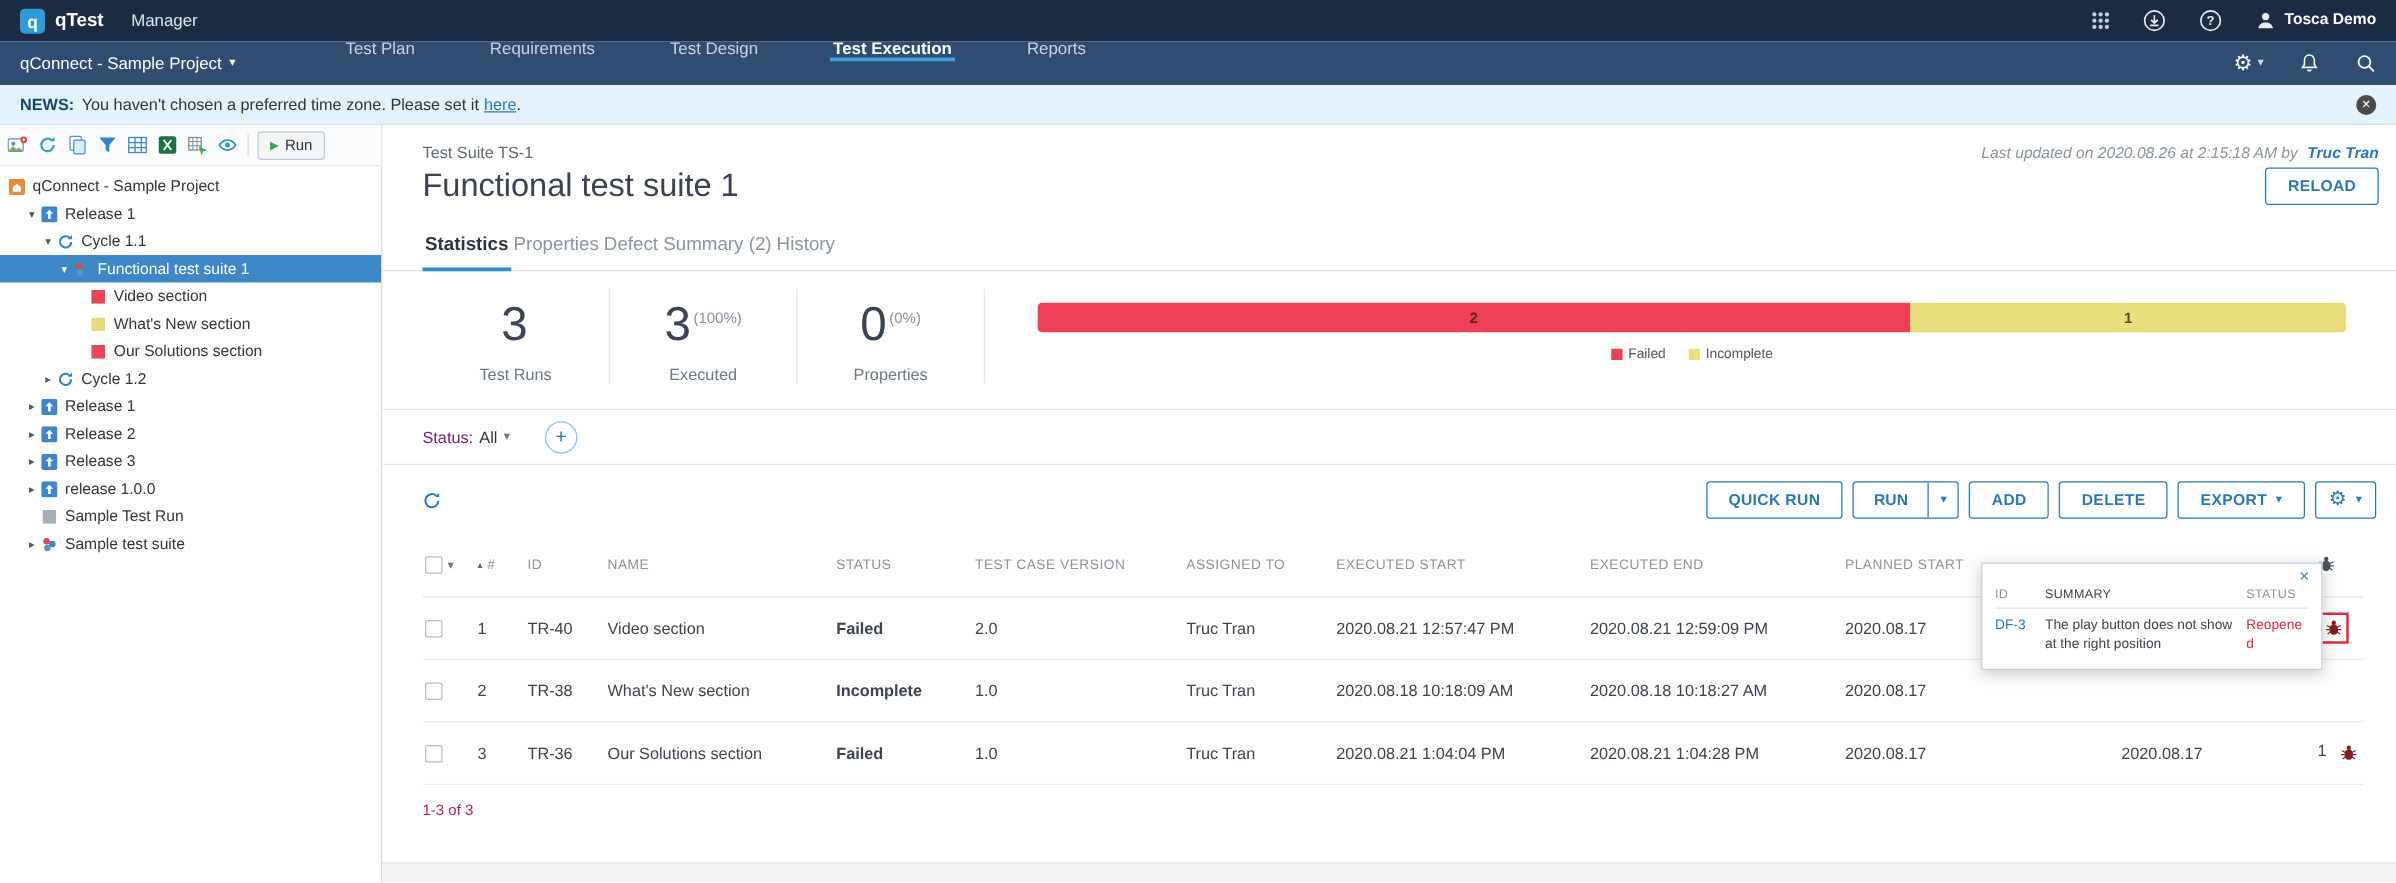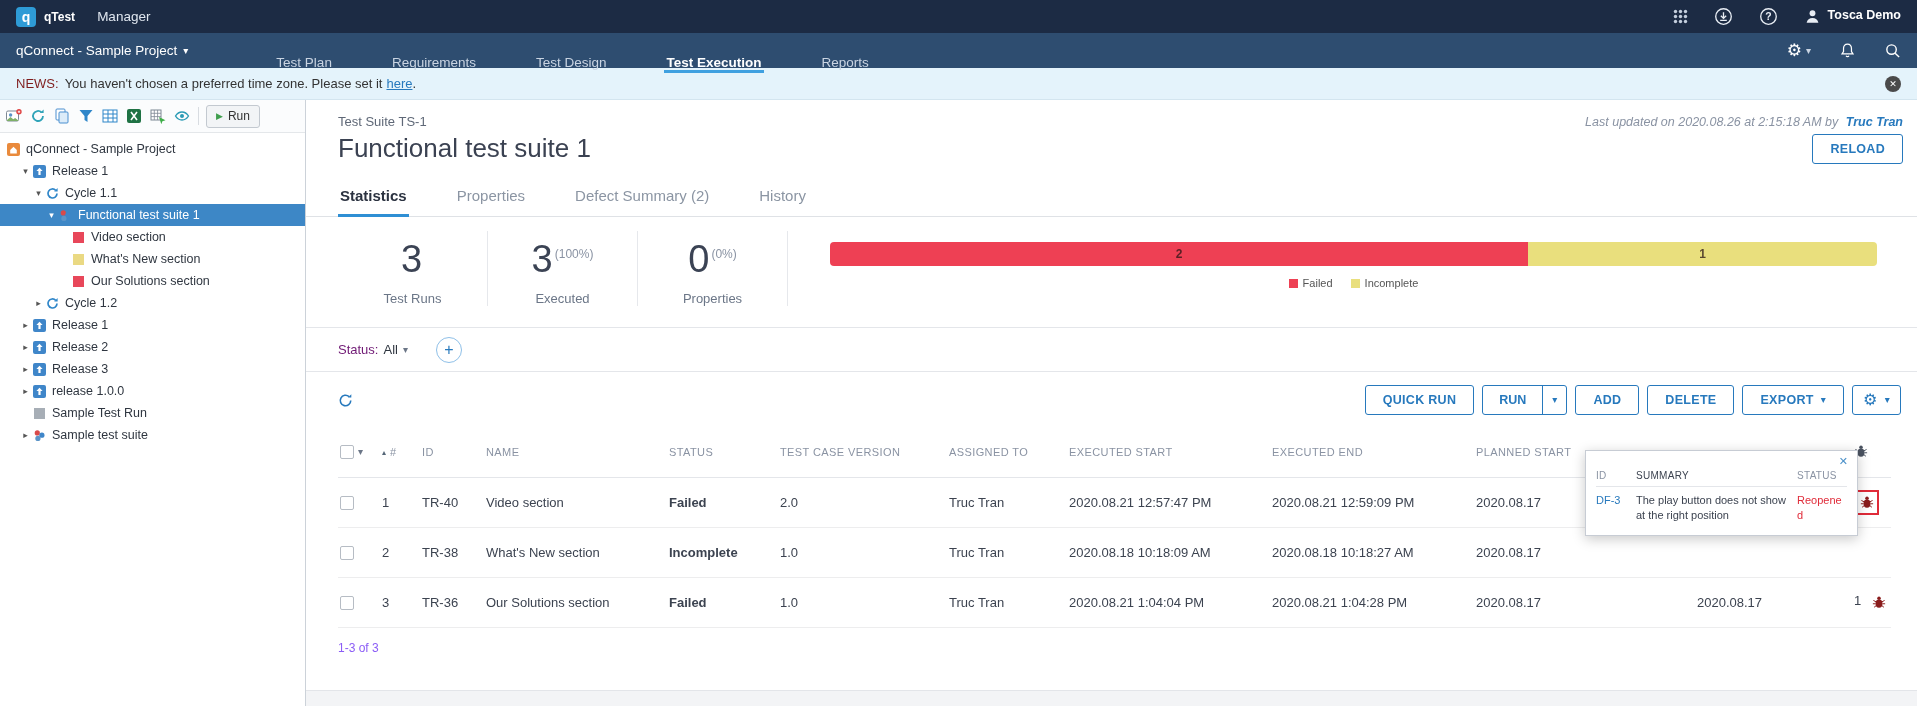--- a/index.html
+++ b/index.html
@@ -2,40 +2,40 @@
 <html><head>
 <meta charset="utf-8">
 <style>
   *{margin:0;padding:0;box-sizing:border-box}
   html,body{width:1917px;height:706px;overflow:hidden}
   body{font-family:"Liberation Sans","DejaVu Sans",sans-serif;background:#fff;color:#333}
 
   
   .topbar{height:33px;background:#1c2b44;display:flex;align-items:center;padding:0 16px;color:#fff}
   .logo-box{width:20px;height:20px;border-radius:4px;background:#2e9bd6;display:inline-flex;align-items:center;justify-content:center;font-weight:bold;font-size:14px;color:#fff;cursor:pointer}
-  .brand{font-size:12px;font-weight:bold;margin-left:8px}
+  .brand{font-size:15px;font-weight:bold;margin-left:8px}
   .app-name{font-size:13.5px;color:#dfe6ef;margin-left:22px}
   .tb-right{margin-left:auto;display:flex;align-items:center;gap:26px}
   .tb-icon{display:inline-flex;align-items:center;cursor:pointer}
   .user{display:inline-flex;gap:7px;font-size:12.5px;font-weight:bold;cursor:pointer}
 
   
   .navbar{height:35px;background:#2e4d70;display:flex;align-items:center;padding:0 16px;color:#c9d4e2;font-size:13.5px}
   .project-selector{color:#fff;display:flex;align-items:center;gap:6px;margin-right:86px;cursor:pointer}
   .caret{font-size:10px;line-height:1}
-  .nav-tabs{display:flex;height:45px;align-items:flex-end}
+  .nav-tabs{display:flex;height:45px;align-items:flex-start}
   .nav-tab{display:flex;align-items:center;padding:3px 2px 0;margin-right:56px;border-bottom:3px solid transparent;cursor:pointer}
   .nav-tab.active{color:#fff;font-weight:bold;border-bottom-color:#3fa0e0}
   .nav-right{margin-left:auto;display:flex;align-items:center;gap:28px}
   .nav-icon{display:inline-flex;align-items:center;gap:4px;cursor:pointer}
   .gear-glyph{font-size:17px;color:#fff;line-height:1}
 
   
   .news{height:32px;background:#e4f3fb;border-bottom:1px solid #d3e5ef;display:flex;align-items:center;padding:0 16px;font-size:13px;color:#333}
-  .news-label{font-weight:normal;color:#7f1d1d;margin-right:6px}
+  .news-label{font-weight:bold;color:#0c4a6e;margin-right:6px}
   .news-link{color:#2779bd;text-decoration:underline;margin-left:4px;cursor:pointer}
   .news-close{margin-left:auto;width:16px;height:16px;border-radius:50%;background:#4a4a4a;color:#fff;display:flex;align-items:center;justify-content:center;font-size:9px;cursor:pointer}
 
   
   .content{display:flex;height:606px}
   .sidebar{width:306px;min-width:306px;border-right:1px solid #ccd2d9;display:flex;flex-direction:column;background:#fff}
   .side-toolbar{height:33px;display:flex;align-items:center;padding:0 5px;border-bottom:1px solid #e4e7ea;background:#fbfcfd}
   .stb-icons{display:flex;align-items:center;gap:6px}
   .stb-icon{display:inline-flex;width:18px;height:18px;align-items:center;justify-content:center;cursor:pointer}
   .stb-sep{width:1px;height:18px;background:#d8dce1;margin:0 7px}
@@ -53,21 +53,21 @@
   
   .main{flex:1;position:relative;background:#fff;overflow:hidden}
   .head-row1{display:flex;align-items:flex-end;padding:14px 14px 0 32px;font-size:13px;color:#5f6877}
   .updated{margin-left:auto;font-style:italic;color:#8a93a3;font-size:12.5px}
   .updated-by{color:#2779bd;font-weight:bold;margin-left:4px;cursor:pointer}
   .head-row2{display:flex;align-items:center;padding:4px 14px 0 32px}
   .page-title{font-size:26px;font-weight:normal;color:#3b4252}
   .btn{display:inline-flex;align-items:center;justify-content:center;height:30px;padding:0 17px;border:1px solid #2779bd;border-radius:3px;background:#fff;color:#2779bd;font-weight:bold;font-size:12.5px;letter-spacing:.3px;font-family:inherit;cursor:pointer;gap:7px}
   .reload{margin-left:auto}
 
-  .tabs-row{display:flex;gap:46px;margin-top:14px;padding:0 32px;border-bottom:1px solid #dfe2e6;font-size:15px;color:#8b95a3}
+  .tabs-row{display:flex;margin-top:14px;padding:0 32px;border-bottom:1px solid #dfe2e6;font-size:15px;color:#8b95a3}
   .dtab{padding:9px 2px 10px;border-bottom:3px solid transparent;margin-bottom:-1px;cursor:pointer}
   .dtab.active{color:#2b3240;font-weight:bold;border-bottom-color:#2f8fd4}
 
   .stats{display:flex;align-items:flex-start;height:111px;padding:14px 40px 0 32px;border-bottom:1px solid #e4e6ea}
   .stats-cols{display:flex}
   .stat{width:150px;text-align:center;border-right:1px solid #e6e8ec;padding:2px 10px 0}
   .stat-value{font-size:38px;line-height:42px;color:#3b4354}
   .stat-value .pct{font-size:12px;color:#8a93a3;vertical-align:super;margin-left:2px}
   .stat-label{font-size:13px;color:#6b7687;margin-top:11px}
   .bar-area{flex:1;margin-left:42px;padding-top:11px}
@@ -102,21 +102,21 @@
   .col-sel .caret{color:#6b7687;margin-left:4px;cursor:pointer}
   .sort-asc{font-size:8px;color:#556677;vertical-align:1px}
   .id-link{color:#2779bd;cursor:pointer}
   .st-failed{color:#e02b39;font-weight:bold}
   .st-incomplete{color:#d9c13c;font-weight:bold}
   .version{color:#e02b39}
   .col-num{color:#555}
   .defect-count{margin-right:5px}
   .defect-box{display:inline-flex;width:25px;height:25px;align-items:center;justify-content:center;vertical-align:middle;cursor:pointer}
   .defect-box.selected{border:2px solid #e02b39}
-  .table-footer{padding:13px 0 0 32px;font-size:12px;color:#8b5cf6}
+  .table-footer{padding:13px 0 0 32px;font-size:12px;color:#be185d}
   .bottom-strip{position:absolute;left:0;right:0;bottom:0;height:16px;background:#f3f4f6;border-top:1px solid #e3e5e9}
 
   
   .defect-popup{position:absolute;left:1279px;top:350px;width:273px;background:#fff;border:1px solid #c7ccd4;box-shadow:0 3px 12px rgba(0,0,0,.22);padding:5px 10px 12px;z-index:10}
   .pp-close{position:absolute;top:4px;right:9px;color:#4a90c9;font-size:11px;font-weight:bold;cursor:pointer}
   .pp-head{display:flex;margin-top:14px;border-bottom:1px solid #e4e6ea;padding-bottom:5px}
   .pp-th{font-size:10px;color:#8a93a3;letter-spacing:.3px}
   .pp-row{display:flex;padding-top:6px}
   .pp-td{font-size:11px;line-height:1.35}
   .pp-id{width:40px;flex:none}

